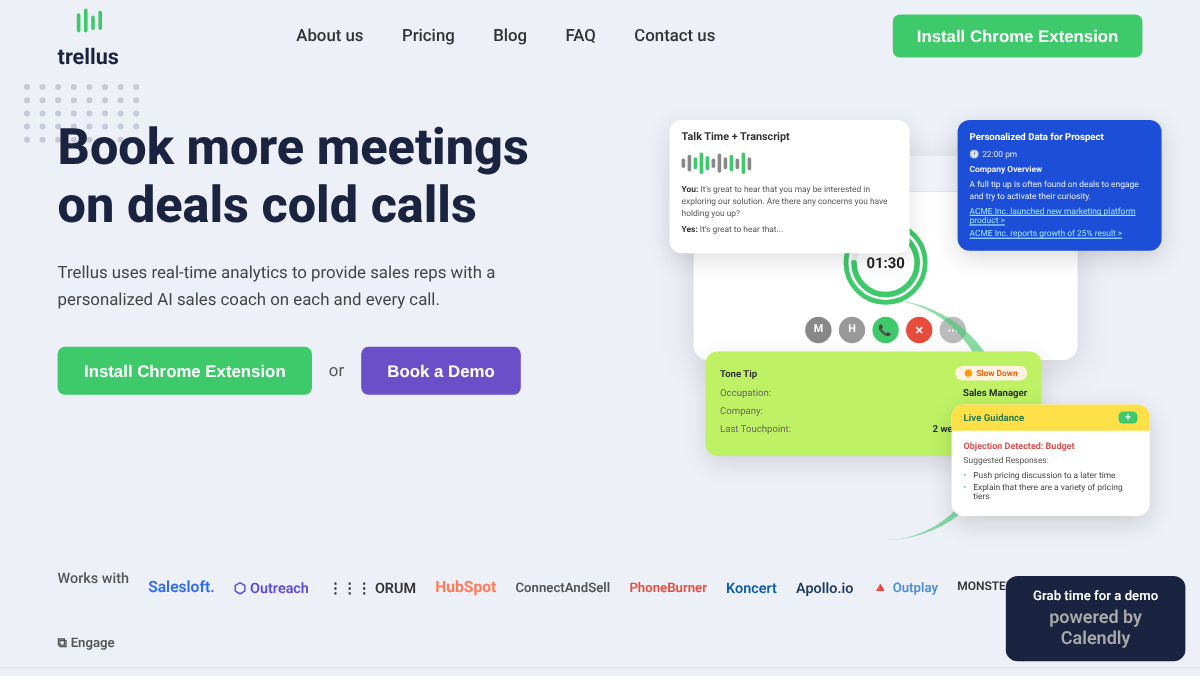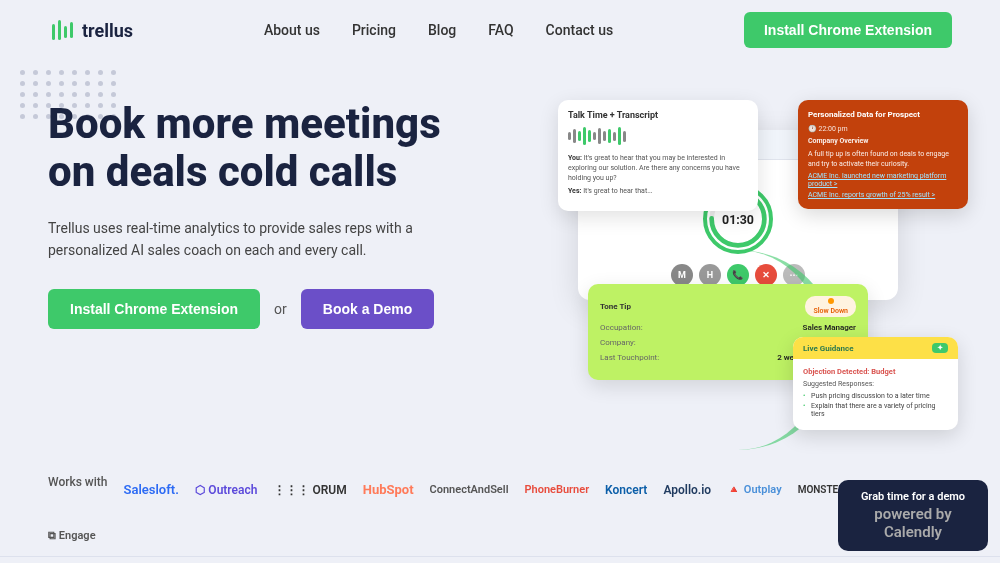--- a/index.html
+++ b/index.html
@@ -21,20 +21,21 @@
       height: 60px;
       background: #eef0f7;
     }
     .nav-logo {
       display: flex;
       align-items: center;
       gap: 6px;
       font-weight: 700;
       font-size: 18px;
       color: #1a2340;
+      flex-direction: column;
     }
     .nav-logo-icon {
       width: 28px;
       height: 28px;
     }
     .nav-links {
       display: flex;
       align-items: center;
       gap: 32px;
     }
@@ -212,21 +213,21 @@
       font-weight: 700;
       color: #333;
     }
 
     
     .prospect-card {
       position: absolute;
       top: 20px;
       right: -30px;
       width: 170px;
-      background: #c2410c;
+      background: #1d4ed8;
       border-radius: 10px;
       box-shadow: 0 6px 20px rgba(0,0,0,0.15);
       padding: 10px;
       z-index: 6;
     }
     .prospect-title {
       font-size: 8px;
       font-weight: 700;
       color: white;
       margin-bottom: 6px;
@@ -279,21 +280,20 @@
     .tone-badge {
       background: #fff3e0;
       color: #e65c00;
       font-size: 7px;
       font-weight: 600;
       border-radius: 10px;
       padding: 2px 8px;
       display: inline-flex;
       align-items: center;
       gap: 3px;
-      flex-direction: column;
     }
     .tone-dot {
       width: 6px;
       height: 6px;
       border-radius: 50%;
       background: #ff9800;
     }
 
     
     .guidance-card {

